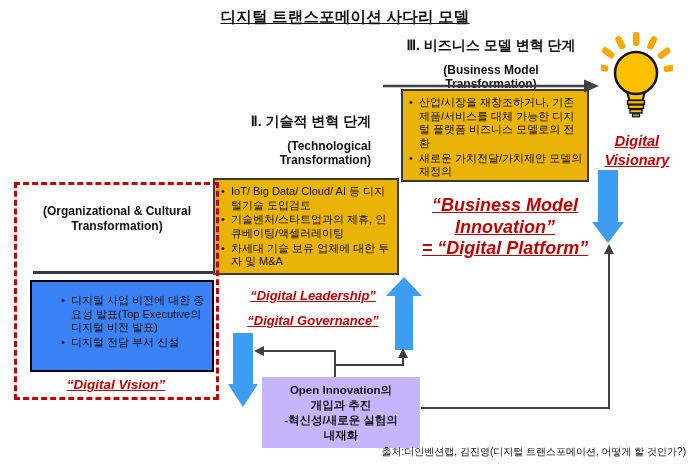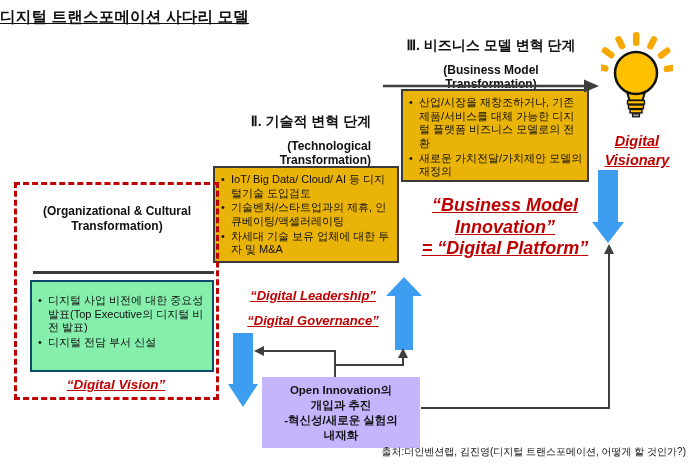--- a/index.html
+++ b/index.html
@@ -3,38 +3,38 @@
 <meta charset="utf-8">
 <style>
   html,body { margin:0; padding:0; background:#fff; }
   #canvas {
     position:relative; width:690px; height:464px; background:#ffffff;
     font-family:"Liberation Sans", sans-serif; overflow:hidden; color:#111;
   }
   .abs { position:absolute; }
   .center { text-align:center; }
   .title {
-    position:absolute; top:7px; left:0; width:690px; 
+    position:absolute; top:7px; left:0; width:690px; text-align:center;
     font-size:15.5px; font-weight:bold; letter-spacing:0.2px;
   }
   .title span { text-decoration:underline; }
   .hko { font-weight:bold; font-size:14px; line-height:1.25; }
   .hen { font-weight:bold; font-size:12px; line-height:1.22; margin:8px auto; }
   .bulletbox { position:absolute; background:#eab308; border:2px solid #3a3a3a; box-sizing:border-box; }
   .bullets { margin:5px 3px 0 5px; padding:0; list-style:none; font-size:11px; line-height:1.24; }
   .bullets li { position:relative; padding-left:11px; margin-bottom:1px; }
   .bullets li::before { content:"\2022"; position:absolute; left:1px; top:0; }
   .redlabel { color:#C00000; font-weight:bold; font-style:italic;text-decoration:underline; }
   .dashedbox {
     position:absolute; left:14px; top:182px; width:205px; height:218px;
     border:3px dashed #C00000; box-sizing:border-box;
   }
   .innerbox {
     position:absolute; left:30px; top:280px; width:184px; height:92px;
-    background:#86efac; border:2px solid #0c4a6e; box-sizing:border-box;
+    background:#3b82f6; border:2px solid #000000; box-sizing:border-box;padding-left:23px;
   }
   .tread { position:absolute; left:33px; top:271px; width:181px; height:3px; background:#3a3a3a; }
   .openbox {
     position:absolute; left:262px; top:377px; width:158px; height:71px;
     background:#c4b5fd; box-sizing:border-box; text-align:center;
     font-weight:bold; font-size:11.5px; line-height:1.3; padding-top:6px;
   }
   .src { position:absolute; right:4px; top:445px; font-size:10px; color:#111; }
   svg.overlay { position:absolute; left:0; top:0; pointer-events:none; }
 </style>
@@ -55,21 +55,21 @@
       <li>산업/시장을 재창조하거나, 기존 제품/서비스를 대체 가능한 디지털 플랫폼 비즈니스 모델로의 전환</li>
       <li>새로운 가치전달/가치제안 모델의 재정의</li>
     </ul>
   </div>
 
   <div class="abs center" style="left:222px; top:113px; width:178px;">
     <div class="hko">Ⅱ. 기술적 변혁 단계</div>
     <div class="hen" style="width:120px;text-align:right;">(Technological Transformation)</div>
   </div>
 
-  <div class="bulletbox" style="left:213px; top:166px; width:186px; height:97px;">
+  <div class="bulletbox" style="left:213px; top:178px; width:186px; height:97px;">
     <ul class="bullets">
       <li>IoT/ Big Data/ Cloud/ AI 등 디지털기술 도입검토</li>
       <li>기술벤처/스타트업과의 제휴, 인큐베이팅/액셀러레이팅</li>
       <li>차세대 기술 보유 업체에 대한 투자 및 M&amp;A</li>
     </ul>
   </div>
 
   <div class="dashedbox"></div>
   <div class="abs center" style="left:18px; top:196px; width:198px;">
     <div class="hen" style="width:190px;">(Organizational &amp; Cultural Transformation)</div>

